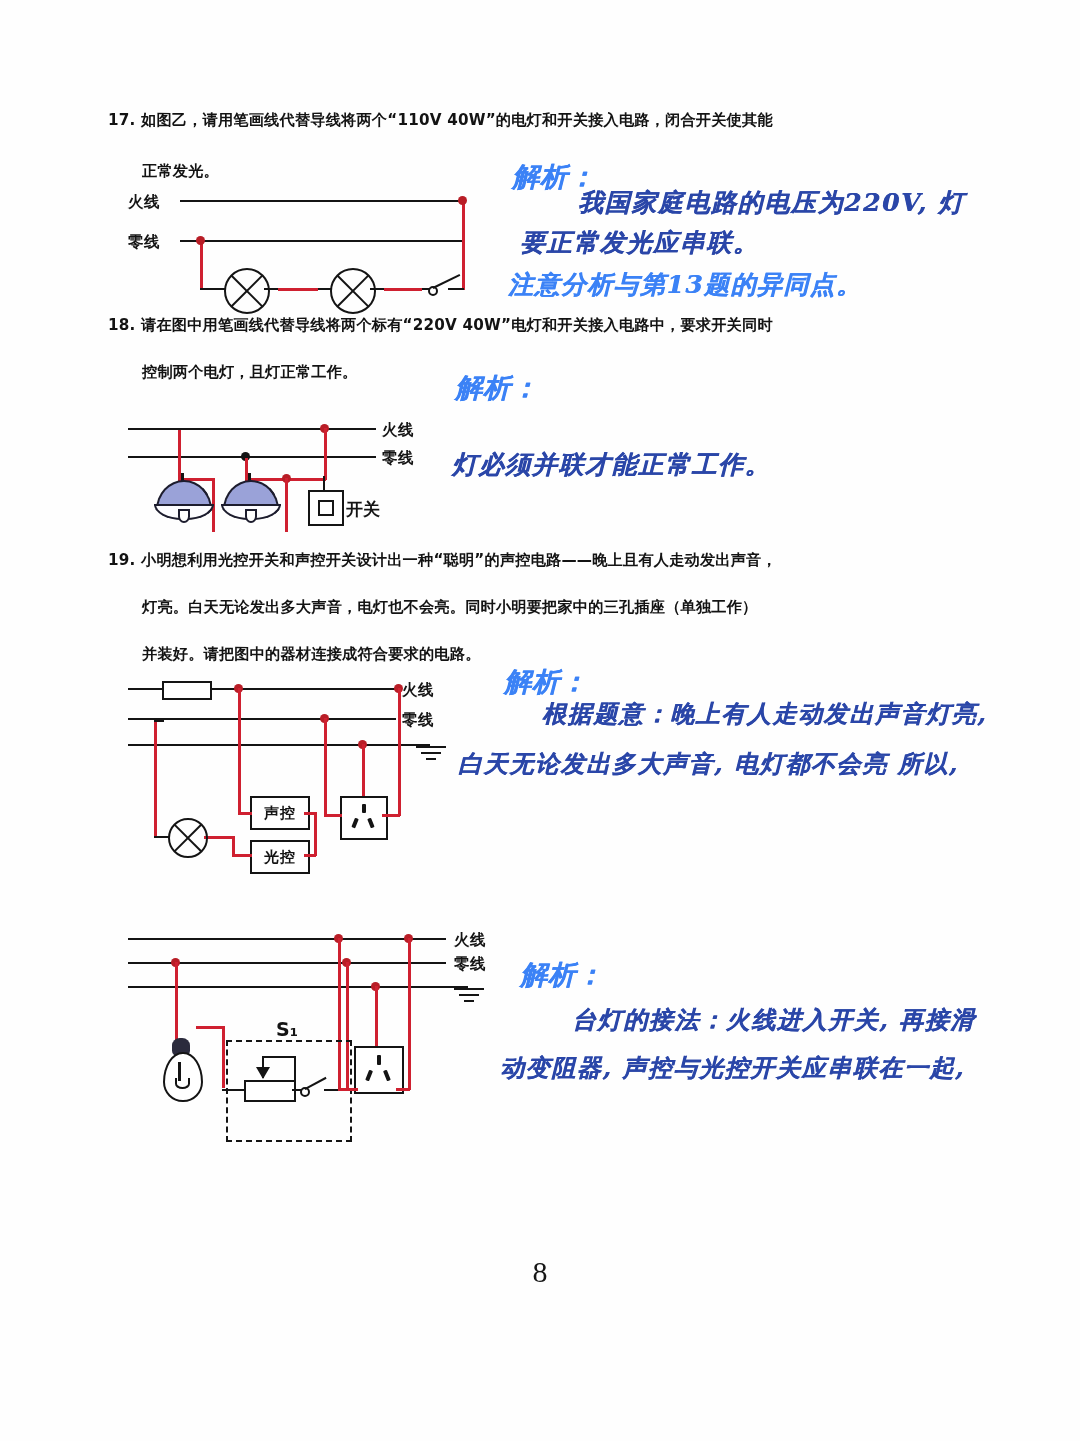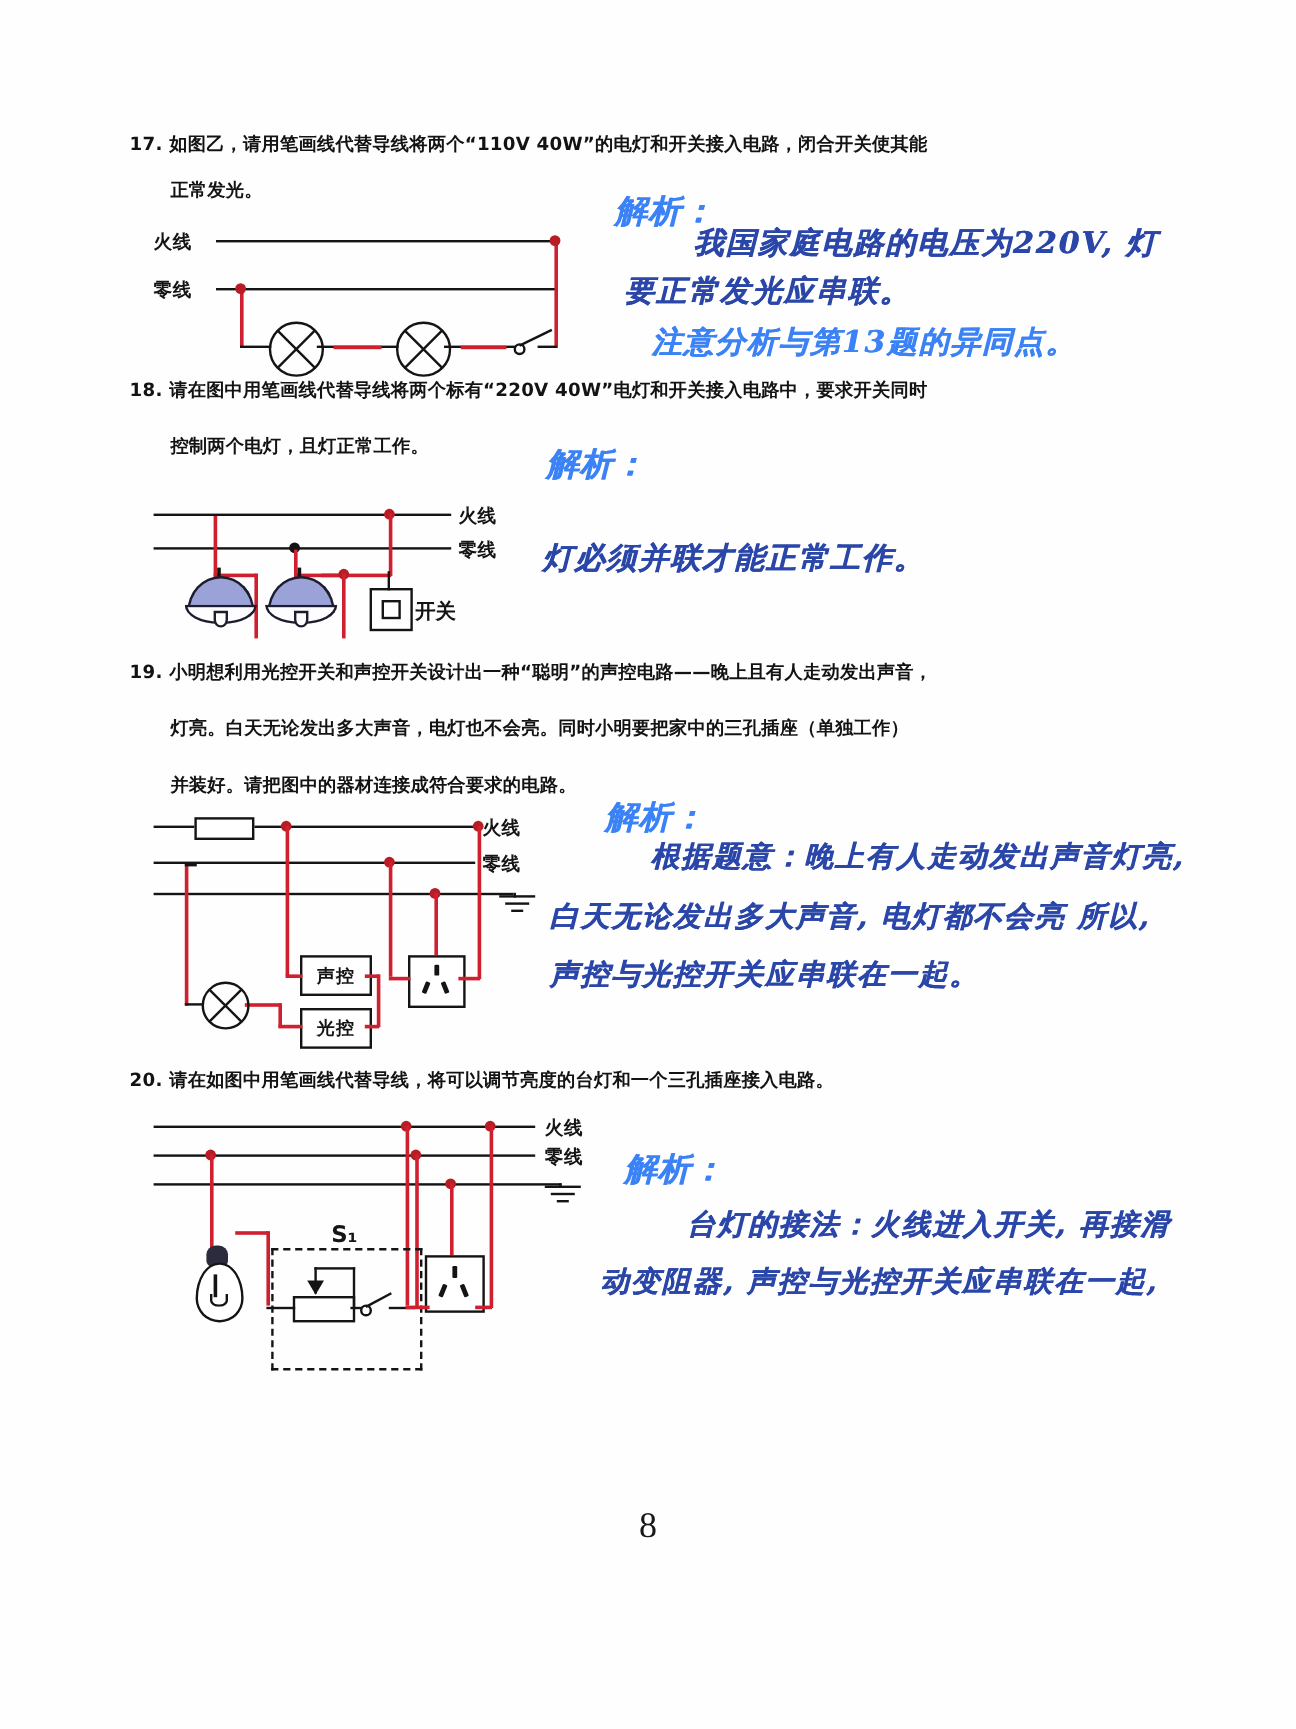--- a/index.html
+++ b/index.html
@@ -149,27 +149,27 @@
 </head>
 <body>
 
 <div class="page">
 
   <div class="qblock" style="left:108px;top:113px;">
     <div class="qline">
       <span class="qnum">17.</span>
       <span>如图乙，请用笔画线代替导线将两个“110V 40W”的电灯和开关接入电路，闭合开关使其能</span>
     </div>
-    <div class="qline indent" style="margin-top:23px;">正常发光。</div>
+    <div class="qline indent" style="margin-top:36px;">正常发光。</div>
   </div>
 
   <div class="hw hw-red hw-lbl" style="left:512px;top:163px;">解析：</div>
   <div class="hw hw-blue hw-body" style="left:578px;top:190px;">我国家庭电路的电压为220V, 灯</div>
   <div class="hw hw-blue hw-body" style="left:520px;top:230px;">要正常发光应串联。</div>
-  <div class="hw hw-red hw-note" style="left:508px;top:272px;margin-left:35px;">注意分析与第13题的异同点。</div>
+  <div class="hw hw-red hw-note" style="left:508px;top:272px;">注意分析与第13题的异同点。</div>
 
   <div class="diag" style="left:128px;top:190px;width:360px;height:120px;">
     <div class="lbl lbl-wire" style="left:0px;top:2px;">火线</div>
     <div class="lbl lbl-wire" style="left:0px;top:42px;">零线</div>
 
     <div class="wire h" style="left:52px;top:10px;width:284px;"></div>
     <div class="wire h" style="left:52px;top:50px;width:284px;"></div>
 
     <div class="rwire v" style="left:334px;top:10px;height:90px;"></div>
     <div class="rwire v" style="left:72px;top:52px;height:48px;"></div>
@@ -243,21 +243,20 @@
       <span class="qnum">19.</span>
       <span>小明想利用光控开关和声控开关设计出一种“聪明”的声控电路——晚上且有人走动发出声音，</span>
     </div>
     <div class="qline indent" style="margin-top:32px;">灯亮。白天无论发出多大声音，电灯也不会亮。同时小明要把家中的三孔插座（单独工作）</div>
     <div class="qline indent" style="margin-top:32px;">并装好。请把图中的器材连接成符合要求的电路。</div>
   </div>
 
   <div class="hw hw-red hw-lbl" style="left:504px;top:668px;">解析：</div>
   <div class="hw hw-blue hw-body" style="left:542px;top:702px;font-size:24px;">根据题意：晚上有人走动发出声音灯亮,</div>
   <div class="hw hw-blue hw-body" style="left:458px;top:752px;font-size:24px;">白天无论发出多大声音, 电灯都不会亮 所以,</div>
-  <div class="hw hw-blue hw-body" style="left:458px;top:800px;font-size:24px;">声控与光控开关应串联在一起。</div>
 
   <div class="diag" style="left:128px;top:668px;width:330px;height:200px;">
     <div class="wire h" style="left:0px;top:20px;width:268px;"></div>
     <div class="wire h" style="left:0px;top:50px;width:268px;"></div>
     <div class="wire h" style="left:0px;top:76px;width:300px;"></div>
     <div class="lbl lbl-wire" style="left:274px;top:12px;">火线</div>
     <div class="lbl lbl-wire" style="left:274px;top:42px;">零线</div>
 
     <div class="fuse" style="left:34px;top:13px;width:46px;height:15px;"></div>
 
@@ -299,26 +298,20 @@
 
     <div class="socket" style="left:212px;top:128px;width:44px;height:40px;">
       <div class="pin-t"></div>
       <div class="pin-l"></div>
       <div class="pin-r"></div>
     </div>
     <div class="rwire h" style="left:196px;top:146px;width:18px;"></div>
     <div class="rwire h" style="left:254px;top:146px;width:18px;"></div>
   </div>
 
-  <div class="qblock" style="left:108px;top:893px;">
-    <div class="qline">
-      <span class="qnum">20.</span>
-      <span>请在如图中用笔画线代替导线，将可以调节亮度的台灯和一个三孔插座接入电路。</span>
-    </div>
-  </div>
 
   <div class="hw hw-red hw-lbl" style="left:520px;top:961px;">解析：</div>
   <div class="hw hw-blue hw-body" style="left:572px;top:1008px;font-size:24px;">台灯的接法：火线进入开关, 再接滑</div>
   <div class="hw hw-blue hw-body" style="left:500px;top:1056px;font-size:24px;">动变阻器, 声控与光控开关应串联在一起,</div>
 
   <div class="diag" style="left:128px;top:928px;width:360px;height:220px;">
     <div class="wire h" style="left:0px;top:10px;width:318px;"></div>
     <div class="wire h" style="left:0px;top:34px;width:318px;"></div>
     <div class="wire h" style="left:0px;top:58px;width:340px;"></div>
     <div class="lbl lbl-wire" style="left:326px;top:2px;">火线</div>

